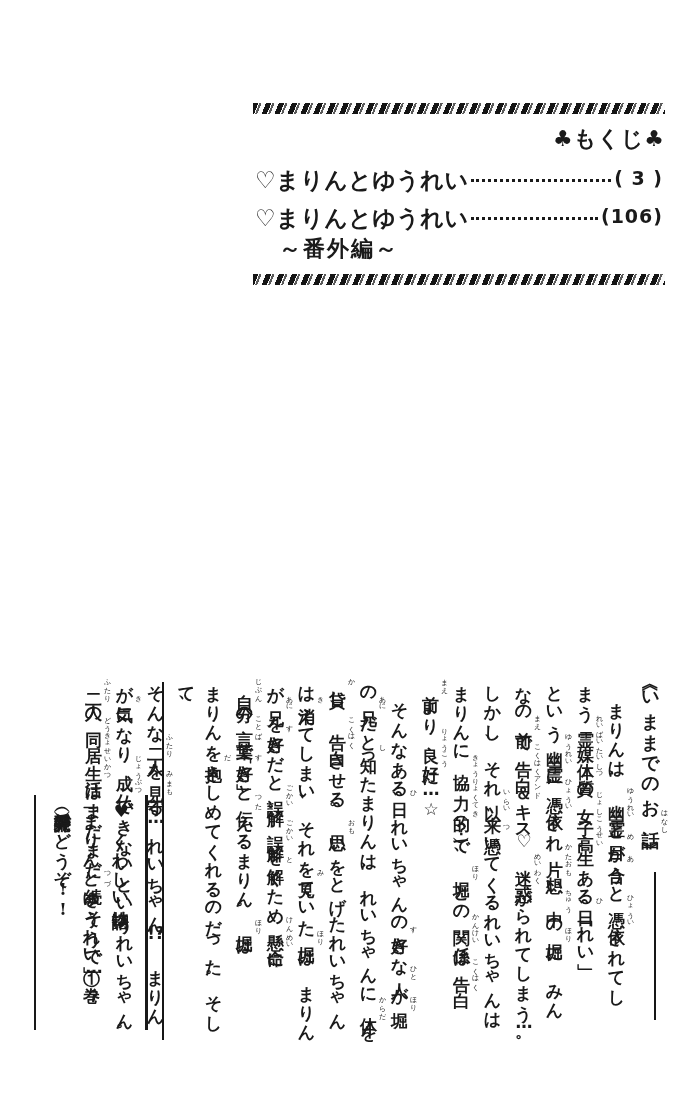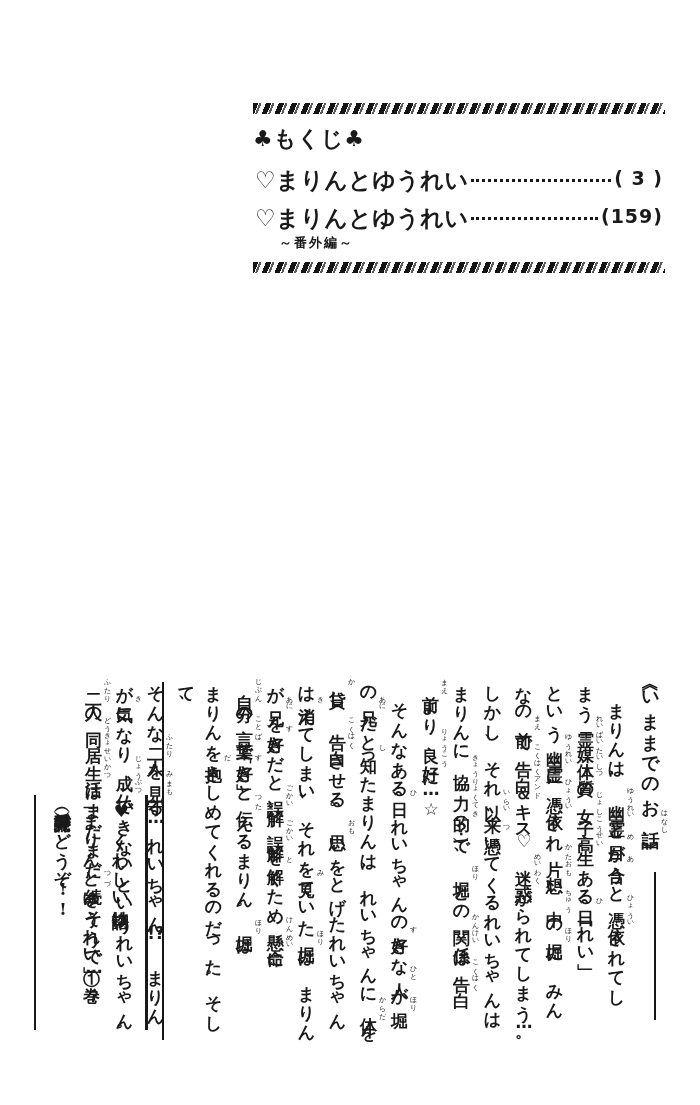--- a/index.html
+++ b/index.html
@@ -9,27 +9,27 @@
     font-family:"DejaVu Sans",sans-serif;
     overflow:hidden;
   }
   
   .toc{position:absolute;left:253px;top:103px;width:412px;}
   .zz{
     height:11px;
     background:repeating-linear-gradient(112deg,
       #141414 0 5px,#fbfbfb 5px 6px,#5a5a5a 6px 8px,#fbfbfb 8px 12px);
   }
-  .toc-title{margin:10px 0 2px;text-align:left;font-size:22px;
+  .toc-title{margin:10px 0 2px;text-align:right;font-size:22px;
     font-weight:700;letter-spacing:1px;}
   .toc-entries{padding:2px 2px 10px 2px;}
   .toc-entry{display:flex;align-items:flex-start;font-weight:700;margin-top:7px;}
   .entry-labels{flex:0 0 auto;}
   .entry-label{display:block;font-size:23px;letter-spacing:.5px;white-space:nowrap;}
-  .entry-sub{display:block;font-size:13px;letter-spacing:2px;padding-left:24px;white-space:nowrap;}
+  .entry-sub{display:block;font-size:22px;letter-spacing:2px;padding-left:24px;white-space:nowrap;}
   .entry-sub:empty{display:none;}
   .leader{flex:1 1 auto;min-width:30px;height:14px;margin:0 3px;
     border-bottom:3px dotted #1a1a1a;}
   .entry-page{flex:0 0 auto;font-size:19px;letter-spacing:1px;padding-top:2px;white-space:nowrap;}
   
   .story{position:absolute;left:158px;top:672px;width:514px;height:382px;}
   .story-head{position:absolute;top:6px;right:4px;
     writing-mode:vertical-rl;text-orientation:upright;
     font-size:18px;font-weight:700;line-height:30px;letter-spacing:1px;}
   .head-rule{position:absolute;top:200px;right:16px;width:2px;height:148px;background:#161616;}
@@ -65,21 +65,21 @@
       </div>
       <span class="leader"></span>
       <span class="entry-page">( 3 )</span>
     </div>
     <div class="toc-entry">
       <div class="entry-labels">
         <span class="entry-label">♡まりんとゆうれい</span>
         <span class="entry-sub">～番外編～</span>
       </div>
       <span class="leader"></span>
-      <span class="entry-page">(159)</span>
+      <span class="entry-page">(106)</span>
     </div>
   </div>
   <div class="zz"></div>
 </section>
 
 <section class="story">
   <div class="story-head" id="story-head"><span>《いままでのお</span><ruby>話<rt>はなし</rt></ruby><span>》</span></div>
   <div class="head-rule"></div>
   <div class="story-body" id="story-body">
       <div class="story-line indent"><span>まりんは、</span><ruby>幽霊<rt>ゆうれい</rt></ruby><span>と</span><ruby>目<rt>め</rt></ruby><span>が</span><ruby>合<rt>あ</rt></ruby><span>うと</span><ruby>憑依<rt>ひょうい</rt></ruby><span>されてし</span></div>

